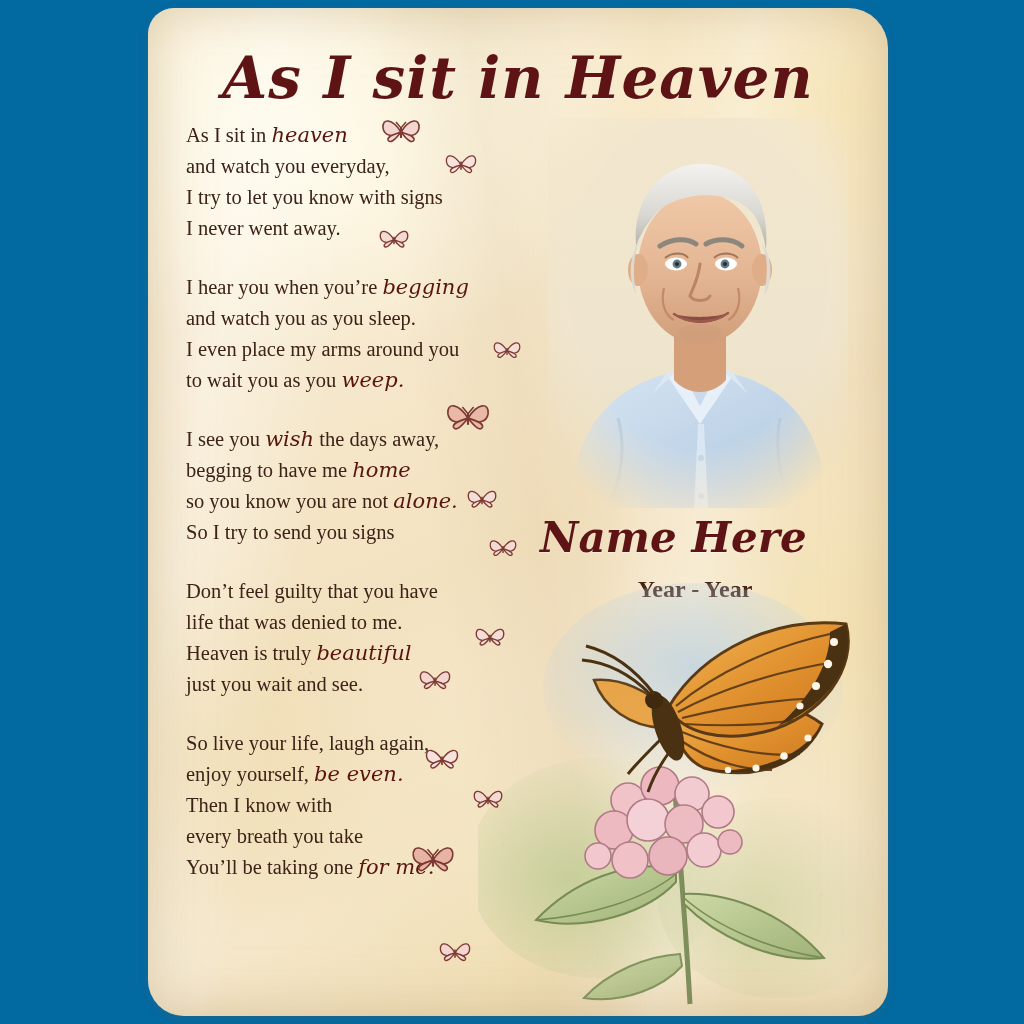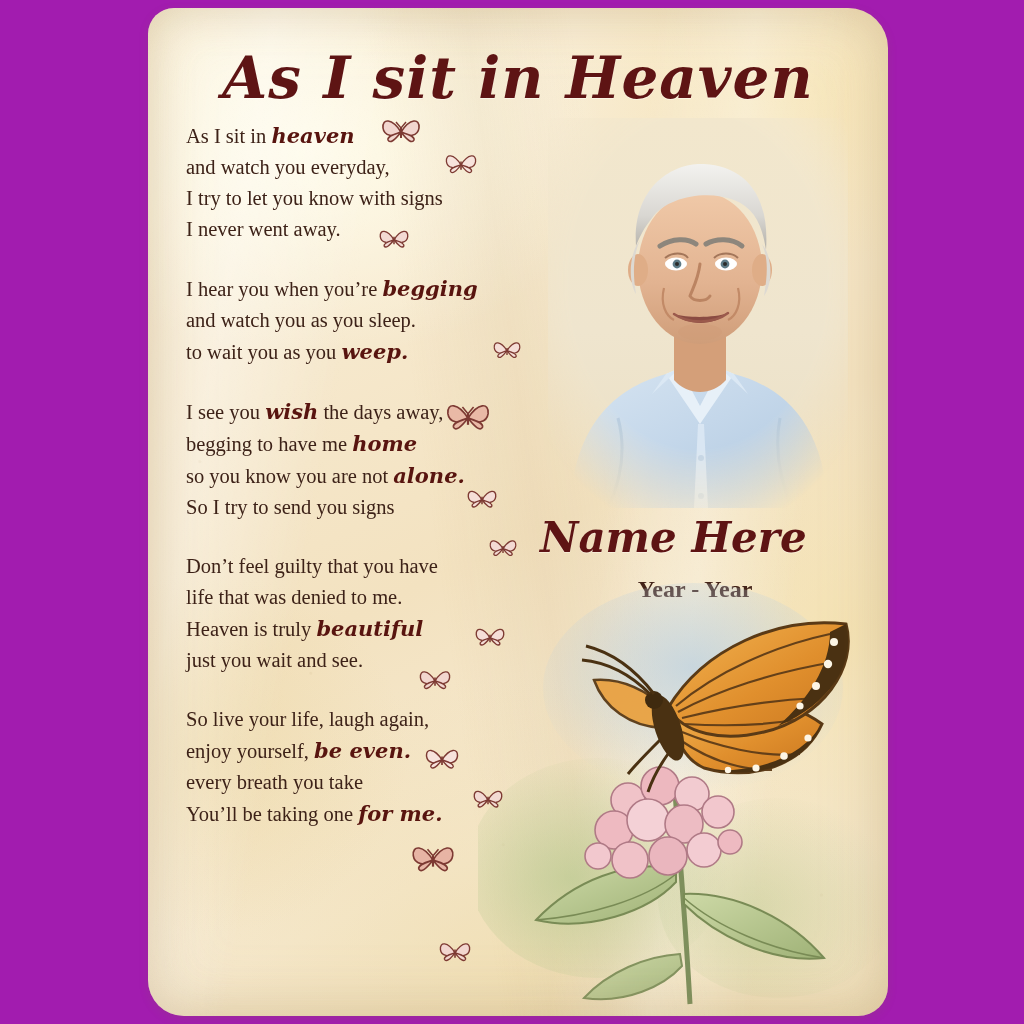--- a/index.html
+++ b/index.html
@@ -8,21 +8,21 @@
     width: 1024px;
     height: 1024px;
     background: #ffffff;
     font-family: "Liberation Serif", serif;
   }
 
   #stage {
     position: relative;
     width: 1024px;
     height: 1024px;
-    background: #a21caf;
+    background: #0369a1;
     overflow: hidden;
   }
 
   
   .blanket {
     position: absolute;
     left: 148px;
     top: 8px;
     width: 740px;
     height: 1008px;
@@ -94,21 +94,21 @@
     color: #3d2218;
     font-family: "Liberation Serif", serif;
     font-size: 20.5px;
     line-height: 31px;
   }
   .stanza { margin-bottom: 28px; }
   .stanza:last-child { margin-bottom: 8px; }
   .em {
     font-family: "DejaVu Serif", serif;
     font-style: italic;
-    font-weight: 700;
+    font-weight: 400;
     color: #58140f;
     font-size: 21px;
   }
 
   
   .photo-wrap {
     position: absolute;
     left: 400px;
     top: 110px;
     width: 300px;
@@ -182,37 +182,39 @@
     <div class="poem">
         <div class="stanza">
           <div><span>As I sit in </span><span class="em">heaven</span></div>
           <div><span>and watch you everyday,</span></div>
           <div><span>I try to let you know with signs</span></div>
           <div><span>I never went away.</span></div>
         </div>
         <div class="stanza">
           <div><span>I hear you when you’re </span><span class="em">begging</span></div>
           <div><span>and watch you as you sleep.</span></div>
+          <div><span>I even place my arms around you</span></div>
           <div><span>to wait you as you </span><span class="em">weep.</span></div>
         </div>
         <div class="stanza">
           <div><span>I see you </span><span class="em">wish</span><span> the days away,</span></div>
           <div><span>begging to have me </span><span class="em">home</span></div>
           <div><span>so you know you are not </span><span class="em">alone.</span></div>
           <div><span>So I try to send you signs</span></div>
         </div>
         <div class="stanza">
           <div><span>Don’t feel guilty that you have</span></div>
           <div><span>life that was denied to me.</span></div>
           <div><span>Heaven is truly </span><span class="em">beautiful</span></div>
           <div><span>just you wait and see.</span></div>
         </div>
         <div class="stanza">
           <div><span>So live your life, laugh again,</span></div>
           <div><span>enjoy yourself, </span><span class="em">be even.</span></div>
+          <div><span>Then I know with</span></div>
           <div><span>every breath you take</span></div>
           <div><span>You’ll be taking one </span><span class="em">for me.</span></div>
         </div>
       </div>
 
     <div class="photo-wrap">
       <svg class="photo" viewBox="0 0 300 390" preserveAspectRatio="xMidYMid slice">
         <defs>
           <linearGradient id="bgsky" x1="0" y1="0" x2="0" y2="1">
             <stop offset="0%" stop-color="#f2e7cd"></stop>

